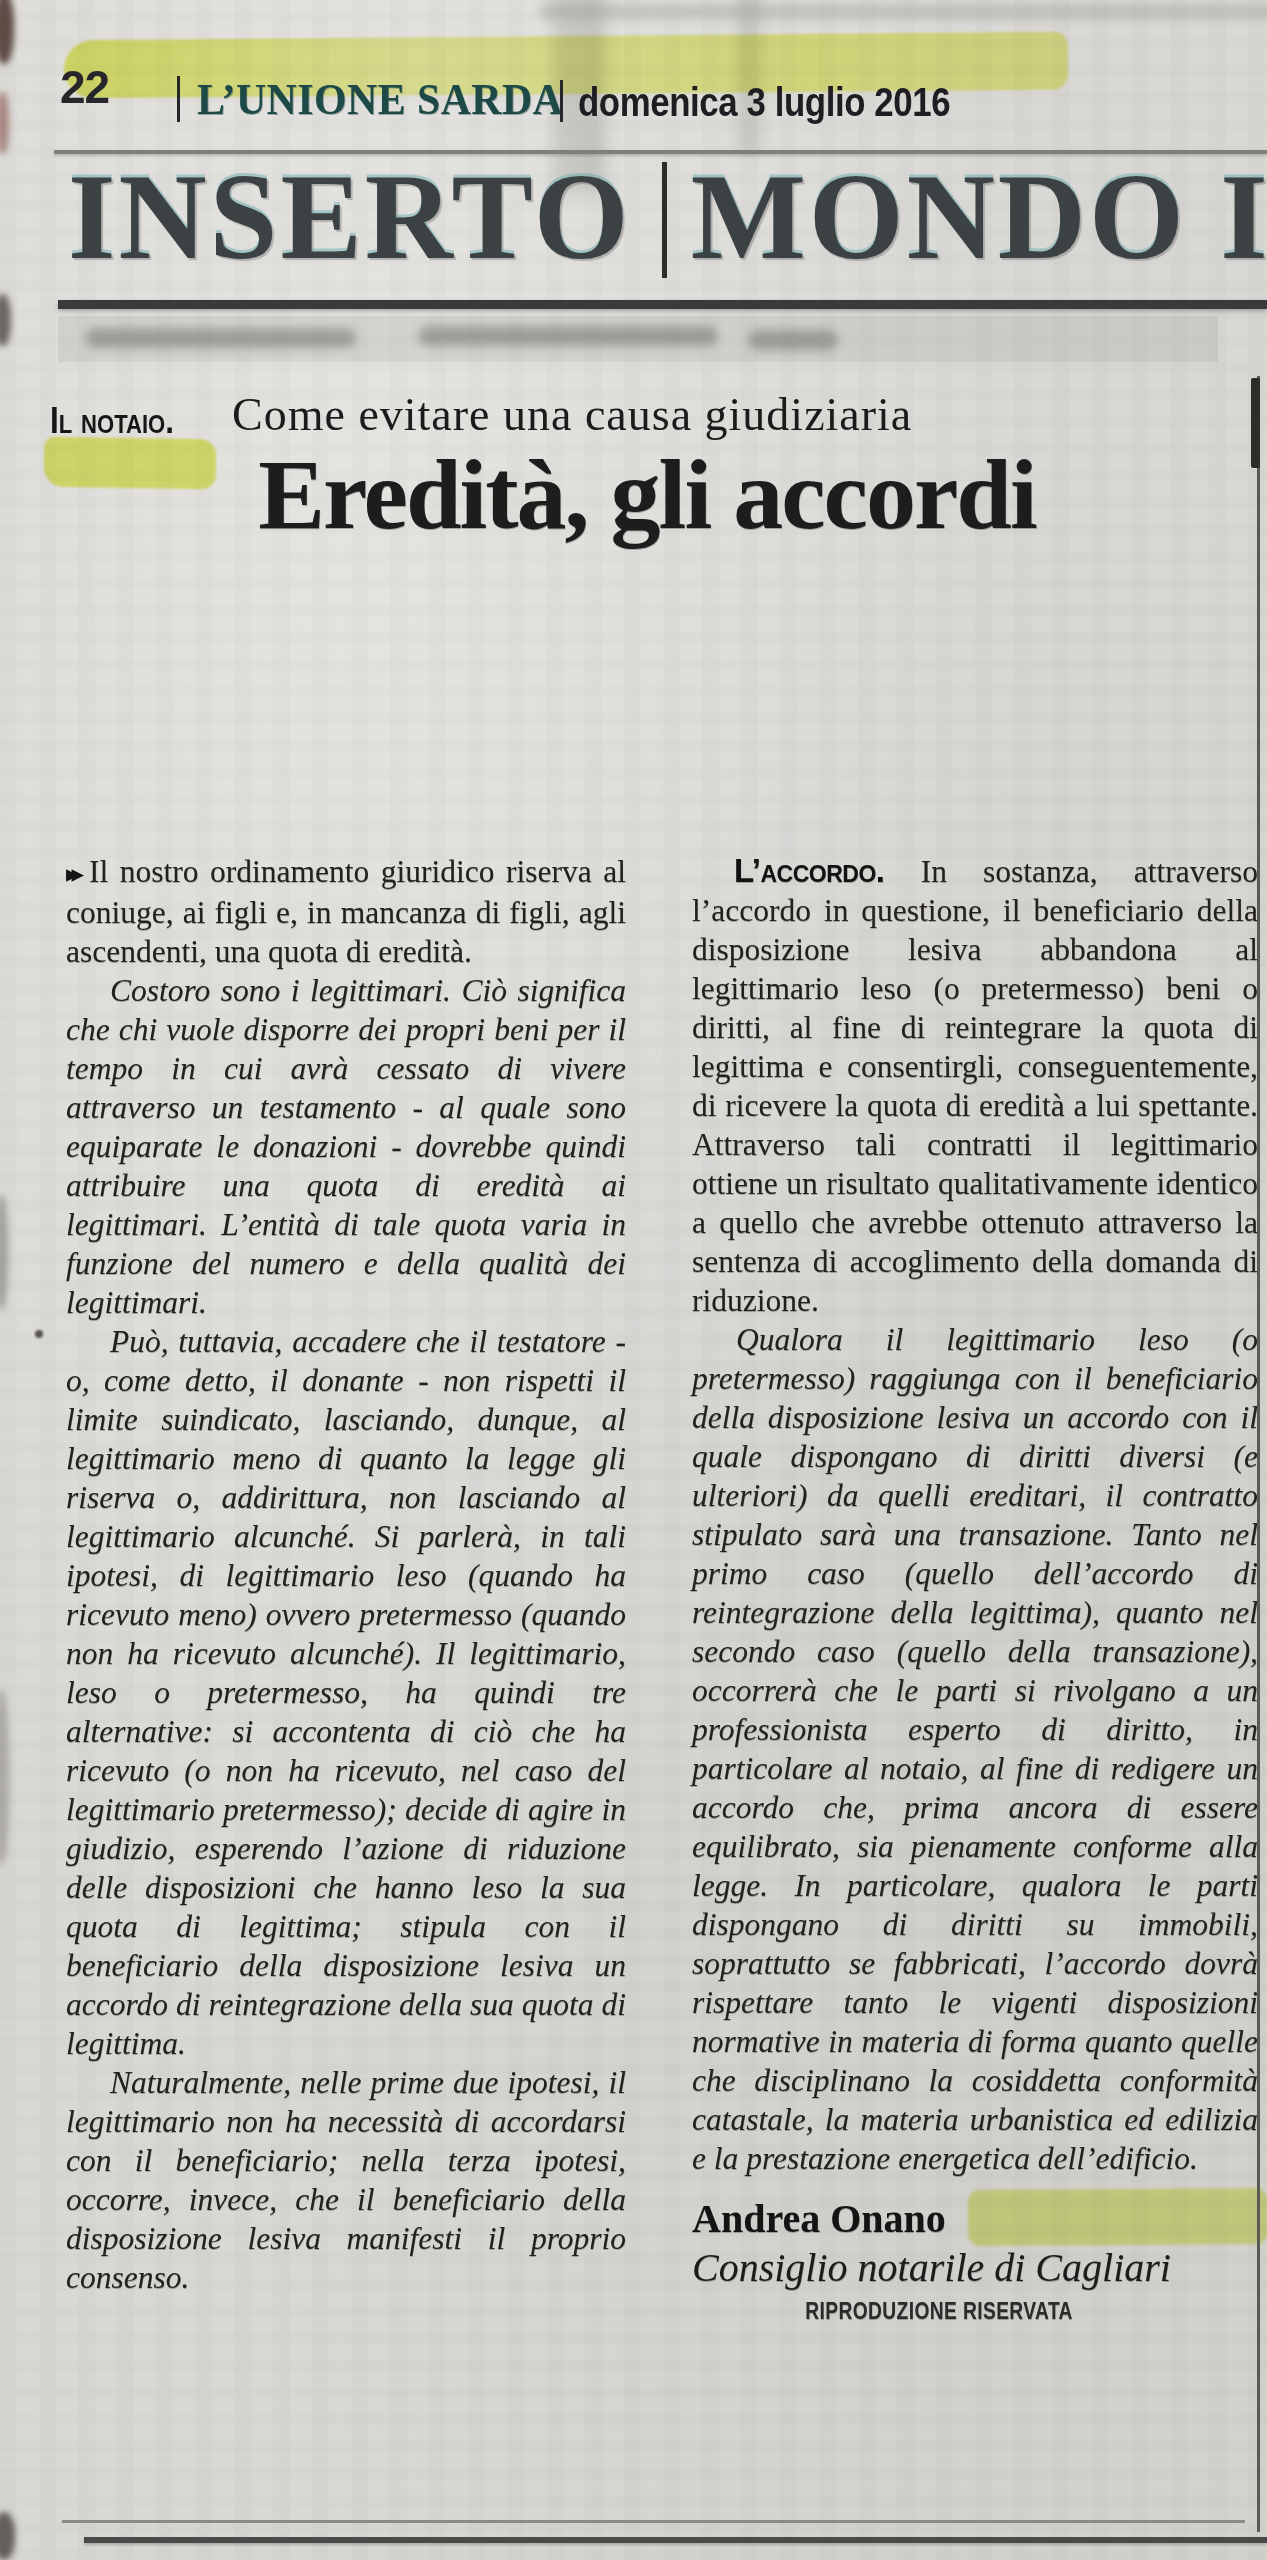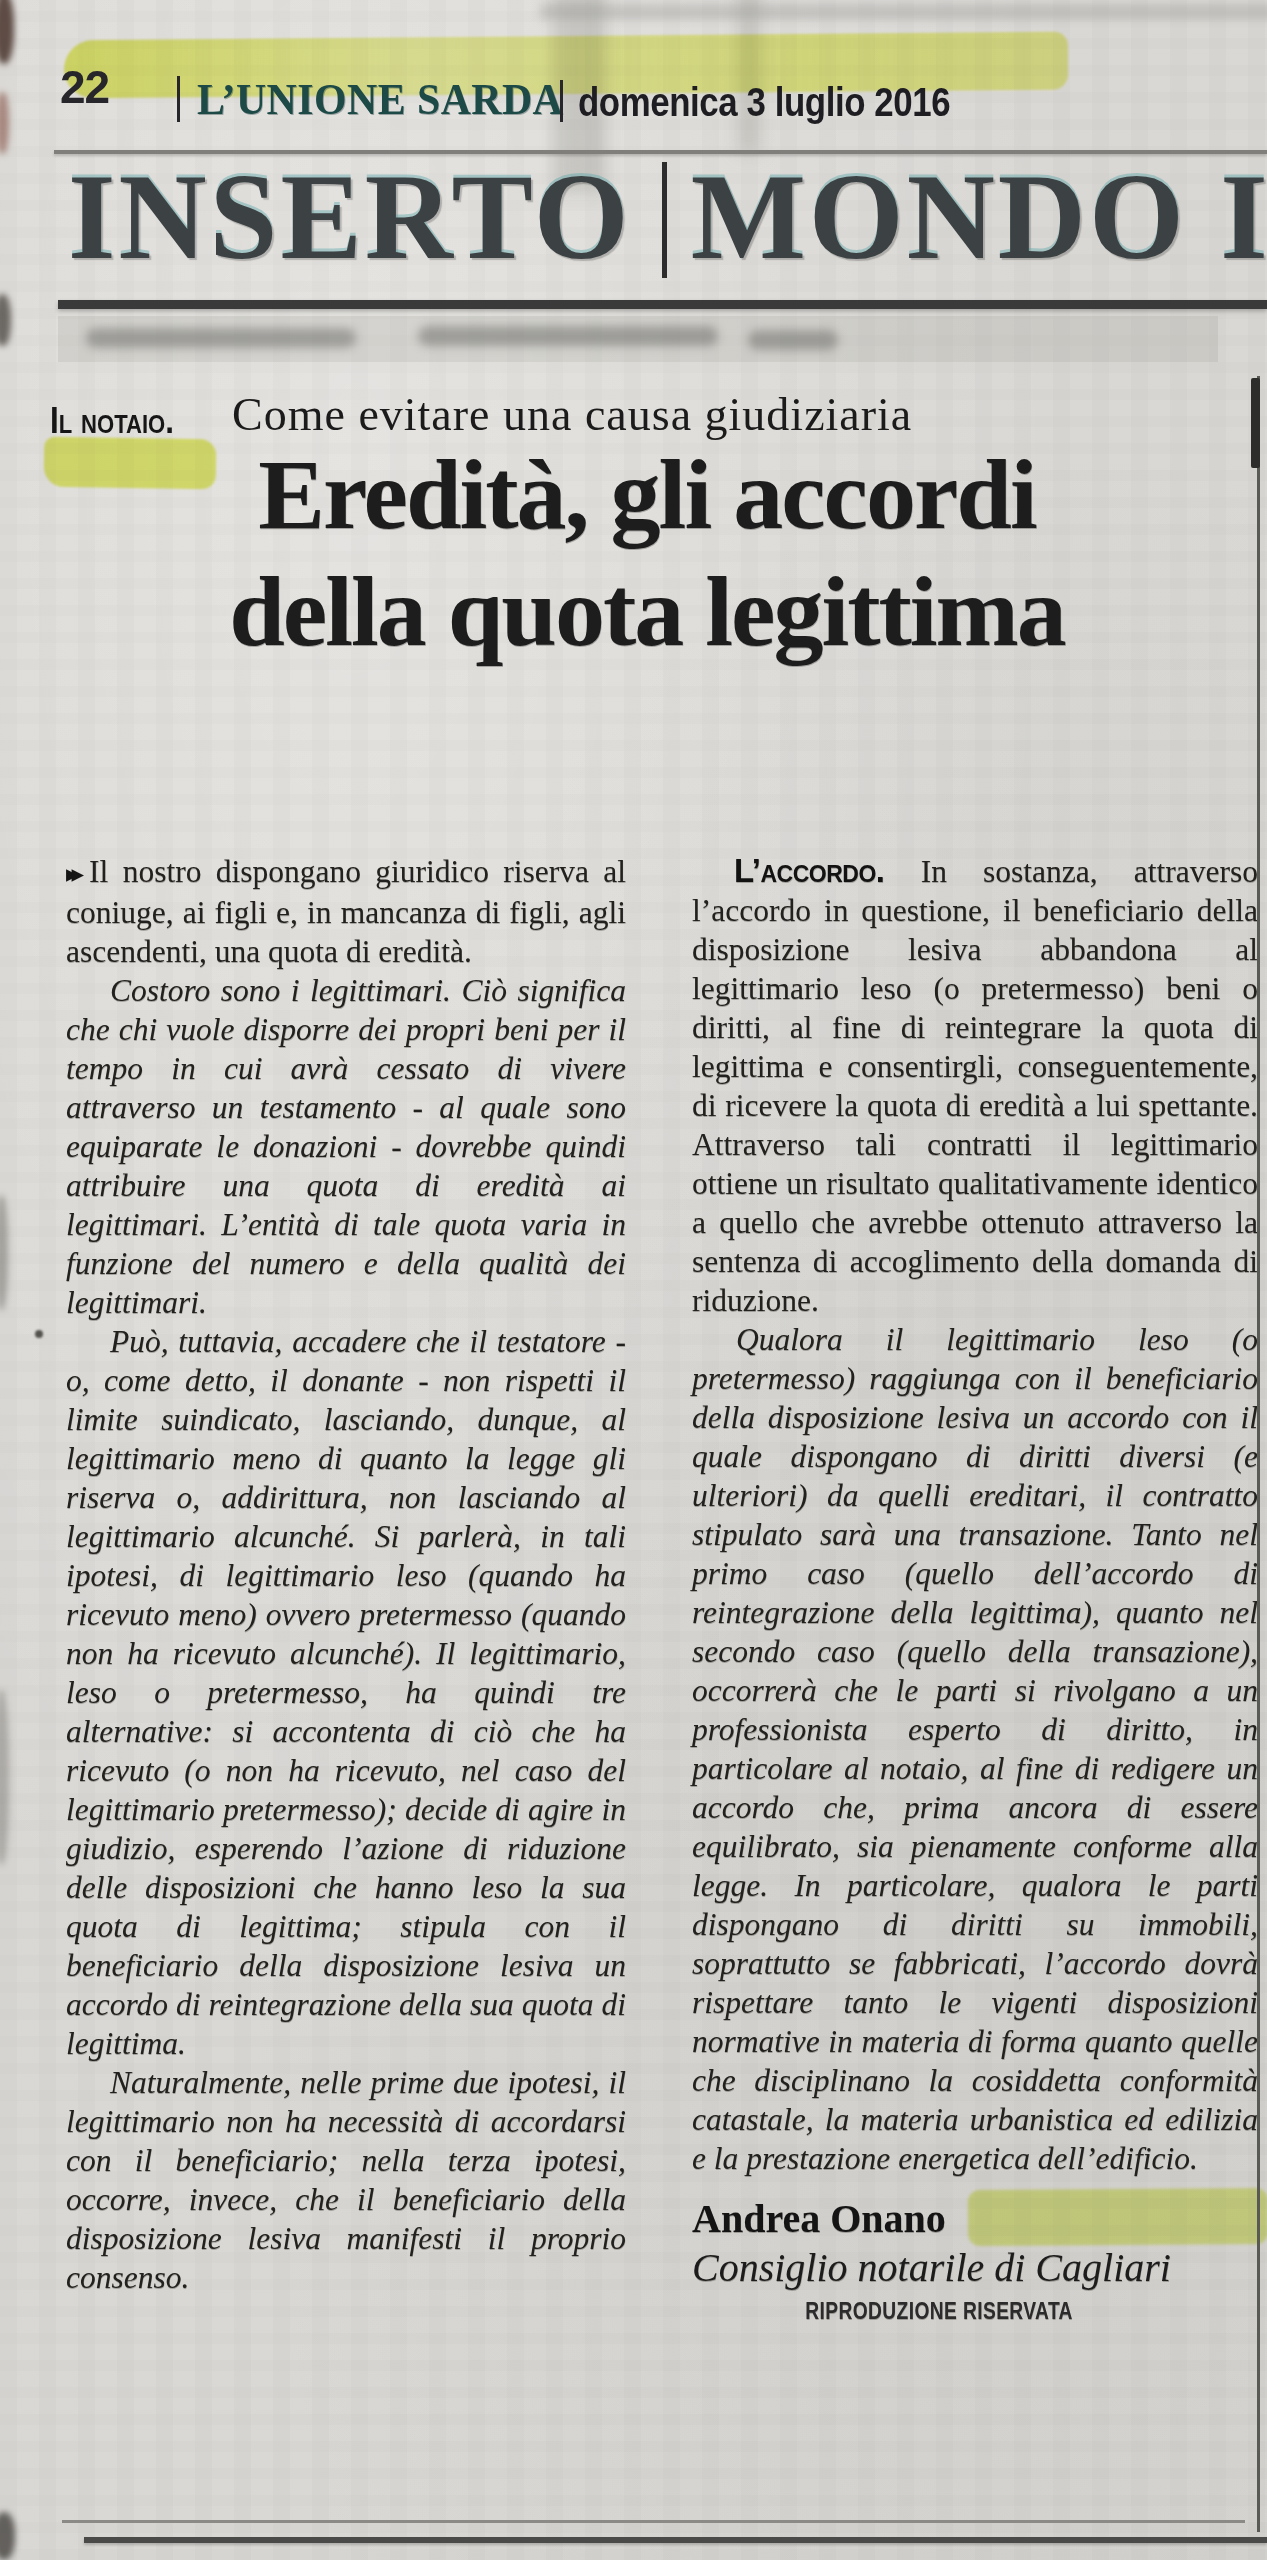--- a/index.html
+++ b/index.html
@@ -138,25 +138,24 @@
     <div class="band-blob" style="left:360px; top:10px; width:300px;"></div>
     <div class="band-blob" style="left:690px; top:14px; width:90px;"></div>
   </div>
 
   <div class="hl hl-kicker"></div>
   <div class="abs kicker-label">Il notaio.</div>
   <div class="abs kicker-text">Come evitare una causa giudiziaria</div>
 
   <h1 class="abs headline" style="margin:0;">
     <div>Eredità, gli accordi</div>
-    <div>della quota legittima</div>
   </h1>
 
   <div class="col col-left" lang="it">
-    <p class="lead"><span class="marker">▸▸</span><span>Il nostro dispongano giuridico riserva al coniuge, ai figli e, in mancanza di figli, agli ascendenti, una quota di eredità.</span></p>
+    <p class="lead"><span class="marker">▸▸</span><span>Il nostro ordinamento giuridico riserva al coniuge, ai figli e, in mancanza di figli, agli ascendenti, una quota di eredità.</span></p>
     <p class="ind">Costoro sono i legittimari. Ciò significa che chi vuole disporre dei propri beni per il tempo in cui avrà cessato di vivere attraverso un testamento - al quale sono equiparate le donazioni - dovrebbe quindi attribuire una quota di eredità ai legittimari. L’entità di tale quota varia in funzione del numero e della qualità dei legittimari.</p>
     <p class="ind">Può, tuttavia, accadere che il testatore - o, come detto, il donante - non rispetti il limite suindicato, lasciando, dunque, al legittimario meno di quanto la legge gli riserva o, addirittura, non lasciando al legittimario alcunché. Si parlerà, in tali ipotesi, di legittimario leso (quando ha ricevuto meno) ovvero pretermesso (quando non ha ricevuto alcunché). Il legittimario, leso o pretermesso, ha quindi tre alternative: si accontenta di ciò che ha ricevuto (o non ha ricevuto, nel caso del legittimario pretermesso); decide di agire in giudizio, esperendo l’azione di riduzione delle disposizioni che hanno leso la sua quota di legittima; stipula con il beneficiario della disposizione lesiva un accordo di reintegrazione della sua quota di legittima.</p>
     <p class="ind">Naturalmente, nelle prime due ipotesi, il legittimario non ha necessità di accordarsi con il beneficiario; nella terza ipotesi, occorre, invece, che il beneficiario della disposizione lesiva manifesti il proprio consenso.</p>
   </div>
 
   <div class="col col-right" lang="it">
     <p class="lead"><span class="lead-label">L’accordo.</span> <span>In sostanza, attraverso l’accordo in questione, il beneficiario della disposizione lesiva abbandona al legittimario leso (o pretermesso) beni o diritti, al fine di reintegrare la quota di legittima e consentirgli, conseguentemente, di ricevere la quota di eredità a lui spettante. Attraverso tali contratti il legittimario ottiene un risultato qualitativamente identico a quello che avrebbe ottenuto attraverso la sentenza di accoglimento della domanda di riduzione.</span></p>
     <p class="ind">Qualora il legittimario leso (o pretermesso) raggiunga con il beneficiario della disposizione lesiva un accordo con il quale dispongano di diritti diversi (e ulteriori) da quelli ereditari, il contratto stipulato sarà una transazione. Tanto nel primo caso (quello dell’accordo di reintegrazione della legittima), quanto nel secondo caso (quello della transazione), occorrerà che le parti si rivolgano a un professionista esperto di diritto, in particolare al notaio, al fine di redigere un accordo che, prima ancora di essere equilibrato, sia pienamente conforme alla legge. In particolare, qualora le parti dispongano di diritti su immobili, soprattutto se fabbricati, l’accordo dovrà rispettare tanto le vigenti disposizioni normative in materia di forma quanto quelle che disciplinano la cosiddetta conformità catastale, la materia urbanistica ed edilizia e la prestazione energetica dell’edificio.</p>
 
     <div class="byline-group">

